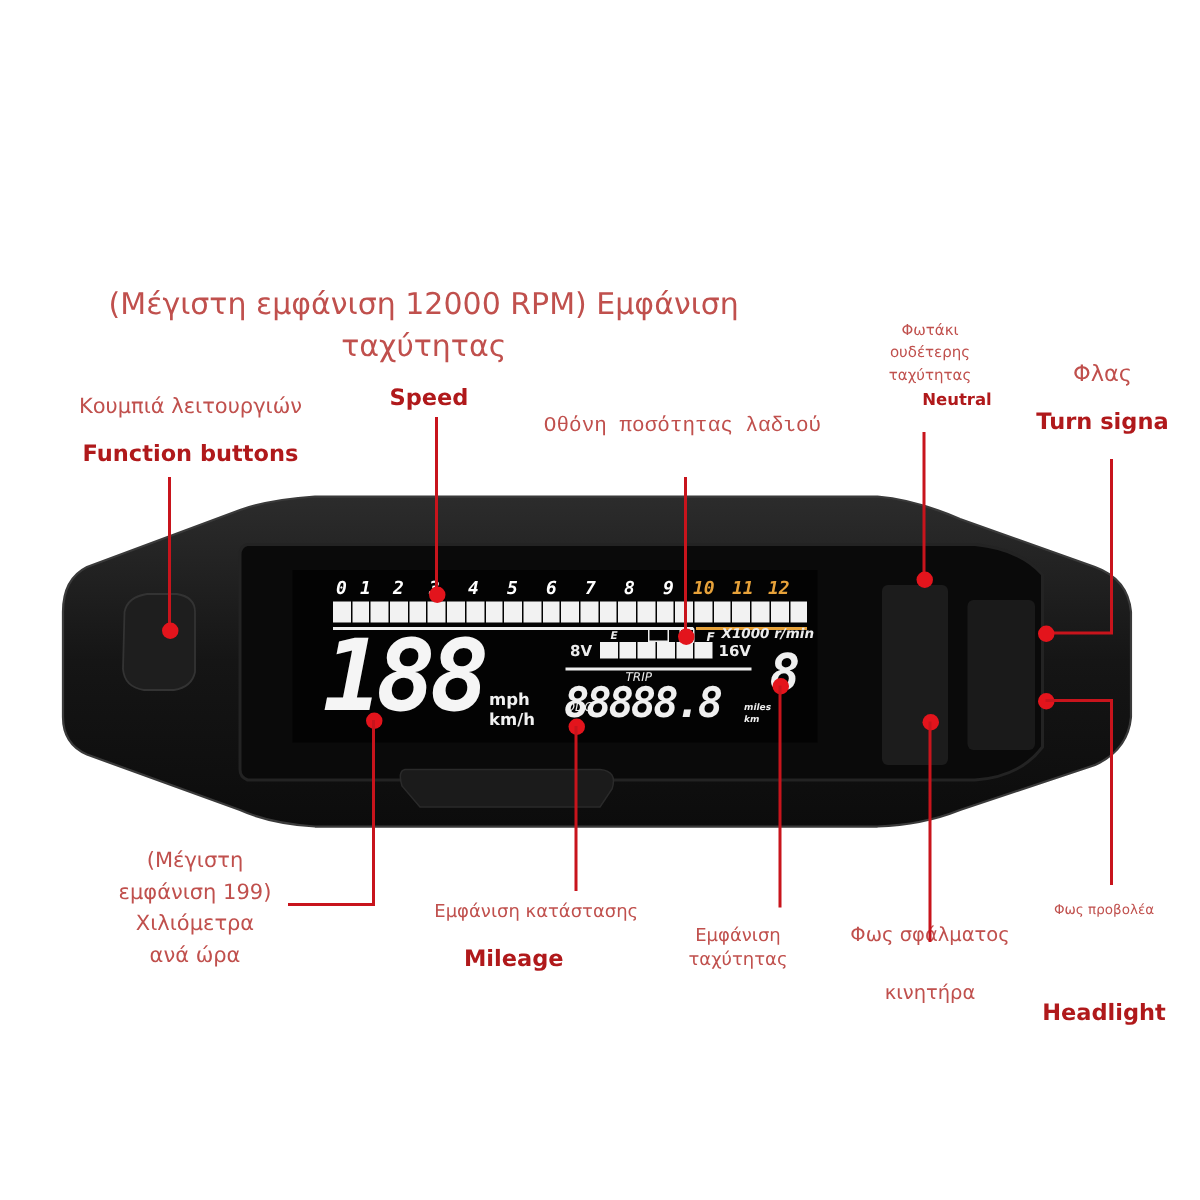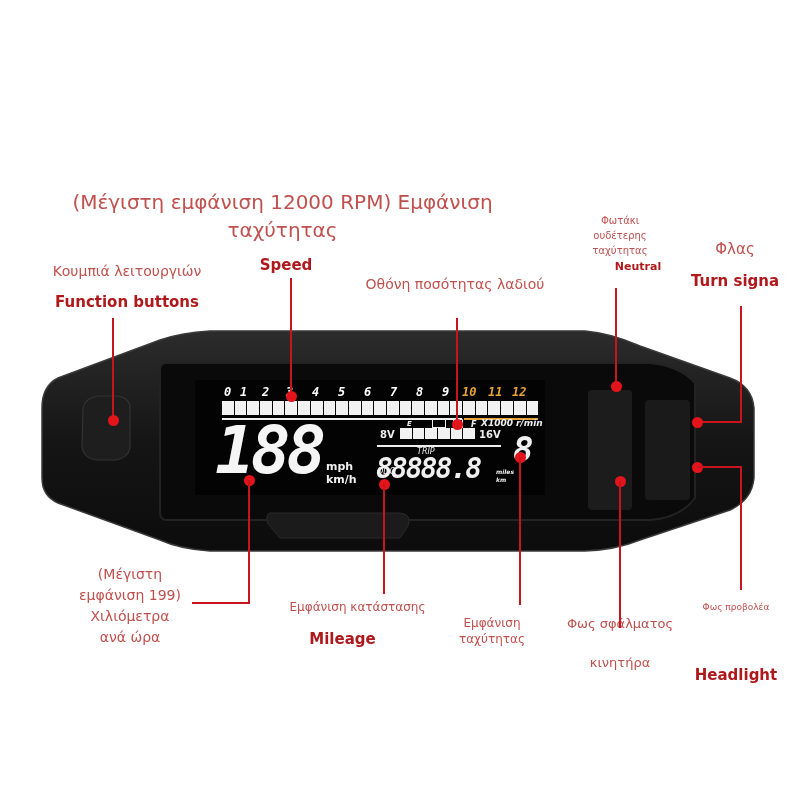--- a/index.html
+++ b/index.html
@@ -138,21 +138,21 @@
 <div class="abs" style="left:82px;top:396px;width:50px;height:64px;"></div>
 
 <div class="lbl" style="left:0;width:565px;top:190px;font-size:20px;">(Μέγιστη εμφάνιση 12000 RPM) Εμφάνιση</div>
 <div class="lbl" style="left:0;width:565px;top:218px;font-size:20px;">ταχύτητας</div>
 
 <div class="lbl" style="left:18px;width:218px;top:263px;font-size:14px;">Κουμπιά λειτουργιών</div>
 <div class="lbl bold" style="left:18px;width:218px;top:293px;font-size:15px;">Function buttons</div>
 
 <div class="lbl bold" style="left:246px;width:80px;top:256px;font-size:15px;">Speed</div>
 
-<div class="lbl" style="left:335px;width:240px;top:276px;font-size:14px;">Οθόνη ποσότητας λαδιού</div>
+<div class="lbl" style="left:335px;width:240px;top:276px;font-size:14px;font-family:Liberation Mono, monospace;">Οθόνη ποσότητας λαδιού</div>
 
 <div class="lbl" style="left:570px;width:100px;top:215px;font-size:10px;">Φωτάκι</div>
 <div class="lbl" style="left:570px;width:100px;top:230px;font-size:10px;">ουδέτερης</div>
 <div class="lbl" style="left:570px;width:100px;top:245px;font-size:10px;">ταχύτητας</div>
 <div class="lbl bold" style="left:588px;width:100px;top:260px;font-size:11px;">Neutral</div>
 
 <div class="lbl" style="left:680px;width:110px;top:240px;font-size:15px;">Φλας</div>
 <div class="lbl bold" style="left:680px;width:110px;top:272px;font-size:15px;">Turn signa</div>
 
 <div class="lbl" style="left:60px;width:140px;top:566px;font-size:14px;">(Μέγιστη</div>

